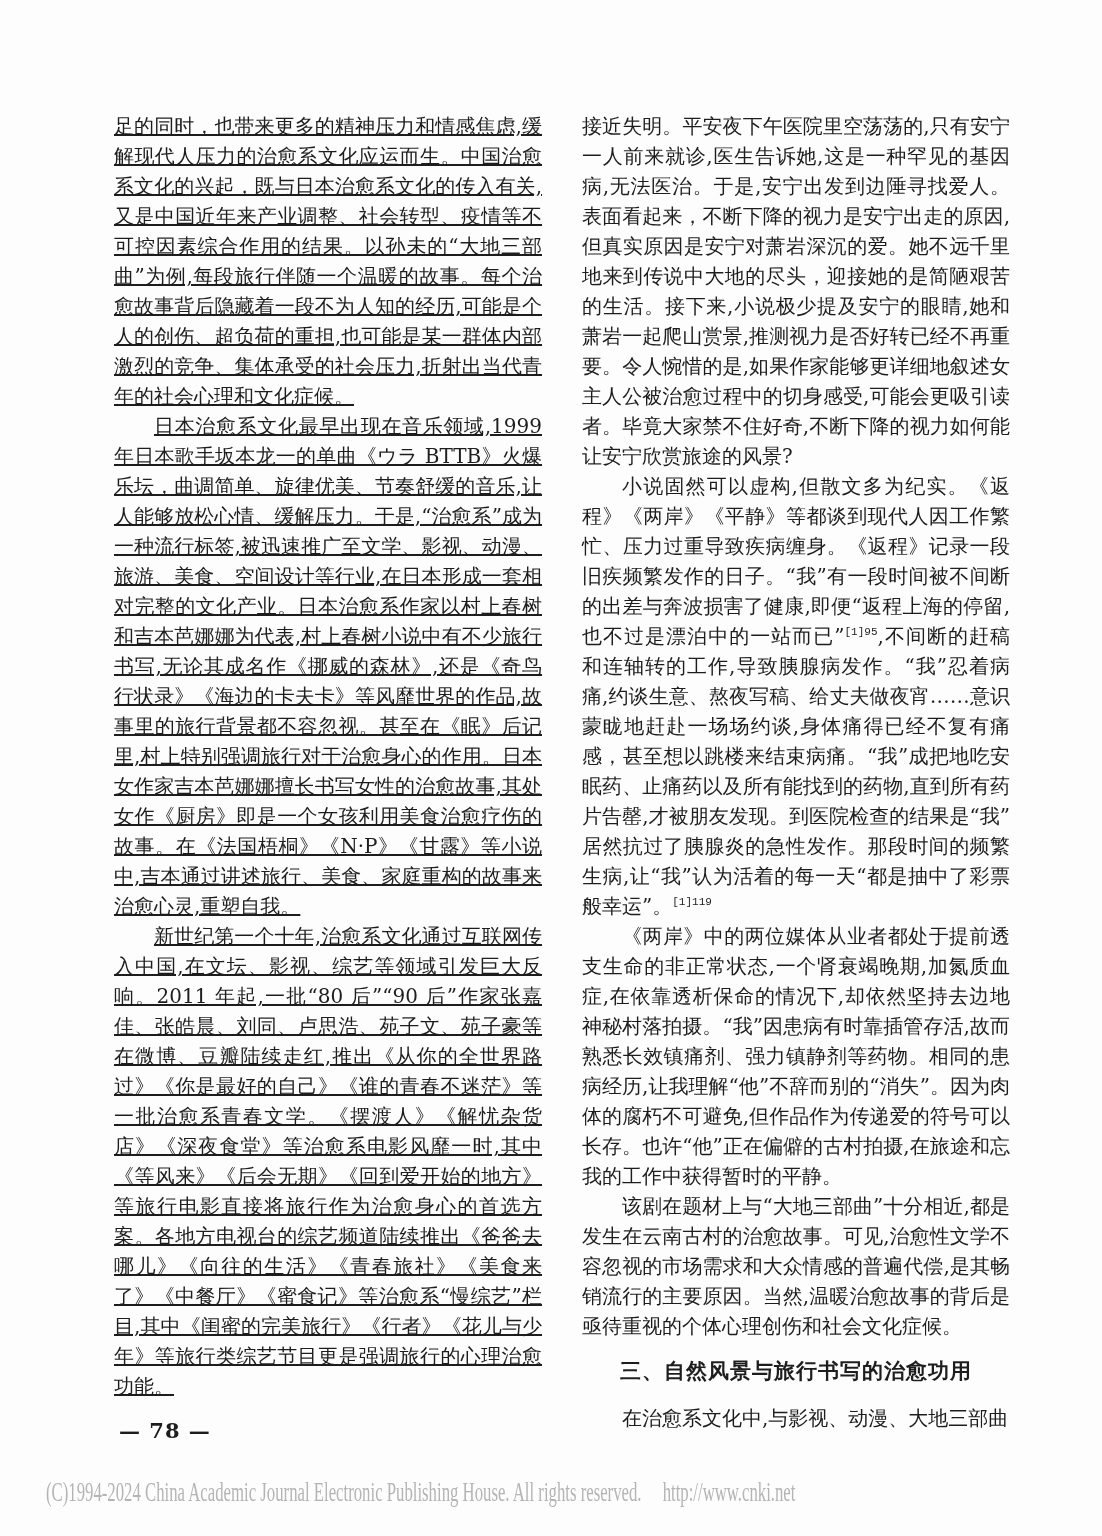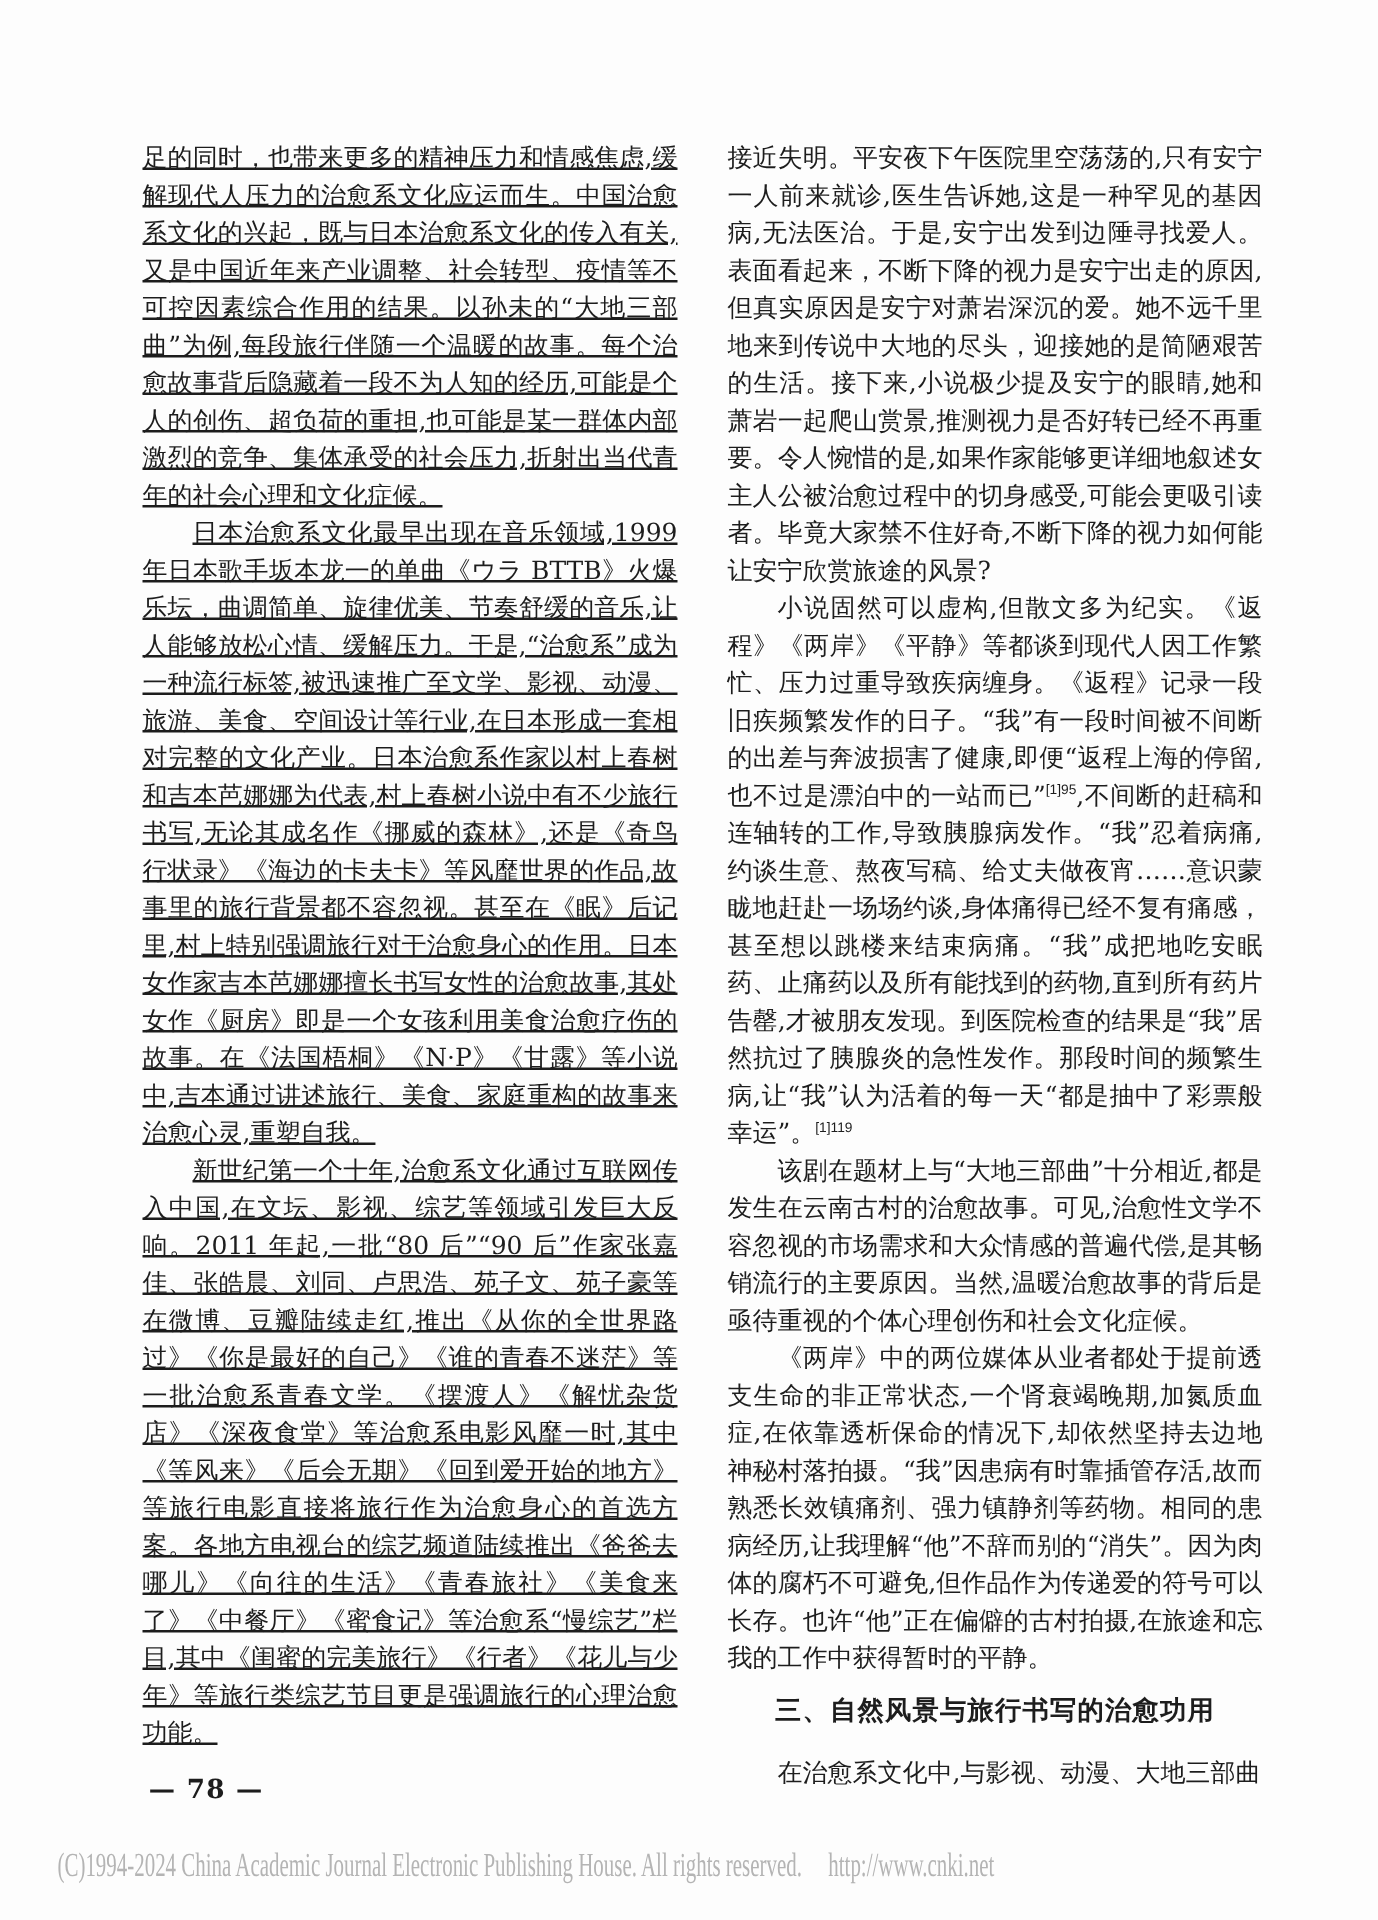--- a/index.html
+++ b/index.html
@@ -31,31 +31,31 @@
   .col-right { left: 582px; }
   p.para {
     margin: 0;
     padding: 0;
   }
   p.para.indent { text-indent: 2em; }
   sup.cite {
     font-size: 11px;
     line-height: 0;
     vertical-align: super;
-    font-family: Liberation Sans, sans-serif;
+    font-family: Liberation Mono, monospace;
   }
   h3.section-heading {
     margin: 15px 0 17px 0;
     font-size: 21px;
     font-weight: 700;
     text-align: center;
     text-indent: 0;
     letter-spacing: 1px;
     color: var(--text-color, #111111);
-    font-family: Liberation Mono, monospace;
+    font-family: Liberation Serif, serif;
   }
   .page-number {
     position: absolute;
     left: 119px;
     top: 1418px;
     font-size: 21px;
     letter-spacing: 1px;
     color: var(--text-color, #1d1d1d);
     font-weight: bold;
   }
@@ -78,22 +78,22 @@
 
 <div class="page">
   <div class="column col-left" id="col-left">
       <p class="para">足的同时，也带来更多的精神压力和情感焦虑,缓解现代人压力的治愈系文化应运而生。中国治愈系文化的兴起，既与日本治愈系文化的传入有关,又是中国近年来产业调整、社会转型、疫情等不可控因素综合作用的结果。以孙未的“大地三部曲”为例,每段旅行伴随一个温暖的故事。每个治愈故事背后隐藏着一段不为人知的经历,可能是个人的创伤、超负荷的重担,也可能是某一群体内部激烈的竞争、集体承受的社会压力,折射出当代青年的社会心理和文化症候。</p>
       <p class="para indent">日本治愈系文化最早出现在音乐领域,1999 年日本歌手坂本龙一的单曲《ウラ BTTB》火爆乐坛，曲调简单、旋律优美、节奏舒缓的音乐,让人能够放松心情、缓解压力。于是,“治愈系”成为一种流行标签,被迅速推广至文学、影视、动漫、旅游、美食、空间设计等行业,在日本形成一套相对完整的文化产业。日本治愈系作家以村上春树和吉本芭娜娜为代表,村上春树小说中有不少旅行书写,无论其成名作《挪威的森林》,还是《奇鸟行状录》《海边的卡夫卡》等风靡世界的作品,故事里的旅行背景都不容忽视。甚至在《眠》后记里,村上特别强调旅行对于治愈身心的作用。日本女作家吉本芭娜娜擅长书写女性的治愈故事,其处女作《厨房》即是一个女孩利用美食治愈疗伤的故事。在《法国梧桐》《N·P》《甘露》等小说中,吉本通过讲述旅行、美食、家庭重构的故事来治愈心灵,重塑自我。</p>
       <p class="para indent">新世纪第一个十年,治愈系文化通过互联网传入中国,在文坛、影视、综艺等领域引发巨大反响。2011 年起,一批“80 后”“90 后”作家张嘉佳、张皓晨、刘同、卢思浩、苑子文、苑子豪等在微博、豆瓣陆续走红,推出《从你的全世界路过》《你是最好的自己》《谁的青春不迷茫》等一批治愈系青春文学。《摆渡人》《解忧杂货店》《深夜食堂》等治愈系电影风靡一时,其中《等风来》《后会无期》《回到爱开始的地方》等旅行电影直接将旅行作为治愈身心的首选方案。各地方电视台的综艺频道陆续推出《爸爸去哪儿》《向往的生活》《青春旅社》《美食来了》《中餐厅》《蜜食记》等治愈系“慢综艺”栏目,其中《闺蜜的完美旅行》《行者》《花儿与少年》等旅行类综艺节目更是强调旅行的心理治愈功能。</p>
     </div>
   <div class="column col-right" id="col-right">
       <p class="para">接近失明。平安夜下午医院里空荡荡的,只有安宁一人前来就诊,医生告诉她,这是一种罕见的基因病,无法医治。于是,安宁出发到边陲寻找爱人。表面看起来，不断下降的视力是安宁出走的原因,但真实原因是安宁对萧岩深沉的爱。她不远千里地来到传说中大地的尽头，迎接她的是简陋艰苦的生活。接下来,小说极少提及安宁的眼睛,她和萧岩一起爬山赏景,推测视力是否好转已经不再重要。令人惋惜的是,如果作家能够更详细地叙述女主人公被治愈过程中的切身感受,可能会更吸引读者。毕竟大家禁不住好奇,不断下降的视力如何能让安宁欣赏旅途的风景?</p>
       <p class="para indent">小说固然可以虚构,但散文多为纪实。《返程》《两岸》《平静》等都谈到现代人因工作繁忙、压力过重导致疾病缠身。《返程》记录一段旧疾频繁发作的日子。“我”有一段时间被不间断的出差与奔波损害了健康,即便“返程上海的停留,也不过是漂泊中的一站而已”<sup class="cite">[1]95</sup>,不间断的赶稿和连轴转的工作,导致胰腺病发作。“我”忍着病痛,约谈生意、熬夜写稿、给丈夫做夜宵……意识蒙眬地赶赴一场场约谈,身体痛得已经不复有痛感，甚至想以跳楼来结束病痛。“我”成把地吃安眠药、止痛药以及所有能找到的药物,直到所有药片告罄,才被朋友发现。到医院检查的结果是“我”居然抗过了胰腺炎的急性发作。那段时间的频繁生病,让“我”认为活着的每一天“都是抽中了彩票般幸运”。<sup class="cite">[1]119</sup></p>
+      <p class="para indent">《两岸》中的两位媒体从业者都处于提前透支生命的非正常状态,一个肾衰竭晚期,加氮质血症,在依靠透析保命的情况下,却依然坚持去边地神秘村落拍摄。“我”因患病有时靠插管存活,故而熟悉长效镇痛剂、强力镇静剂等药物。相同的患病经历,让我理解“他”不辞而别的“消失”。因为肉体的腐朽不可避免,但作品作为传递爱的符号可以长存。也许“他”正在偏僻的古村拍摄,在旅途和忘我的工作中获得暂时的平静。</p>
       <p class="para indent">该剧在题材上与“大地三部曲”十分相近,都是发生在云南古村的治愈故事。可见,治愈性文学不容忽视的市场需求和大众情感的普遍代偿,是其畅销流行的主要原因。当然,温暖治愈故事的背后是亟待重视的个体心理创伤和社会文化症候。</p>
-      <p class="para indent">《两岸》中的两位媒体从业者都处于提前透支生命的非正常状态,一个肾衰竭晚期,加氮质血症,在依靠透析保命的情况下,却依然坚持去边地神秘村落拍摄。“我”因患病有时靠插管存活,故而熟悉长效镇痛剂、强力镇静剂等药物。相同的患病经历,让我理解“他”不辞而别的“消失”。因为肉体的腐朽不可避免,但作品作为传递爱的符号可以长存。也许“他”正在偏僻的古村拍摄,在旅途和忘我的工作中获得暂时的平静。</p>
       <h3 class="section-heading">三、自然风景与旅行书写的治愈功用</h3>
       <p class="para indent">在治愈系文化中,与影视、动漫、大地三部曲</p>
     </div>
   <div class="page-number">— 78 —</div>
   <div class="footer">
     <span>(C)1994-2024 China Academic Journal Electronic Publishing House. All rights reserved.</span>
     <span>http://www.cnki.net</span>
   </div>
 </div>
 

